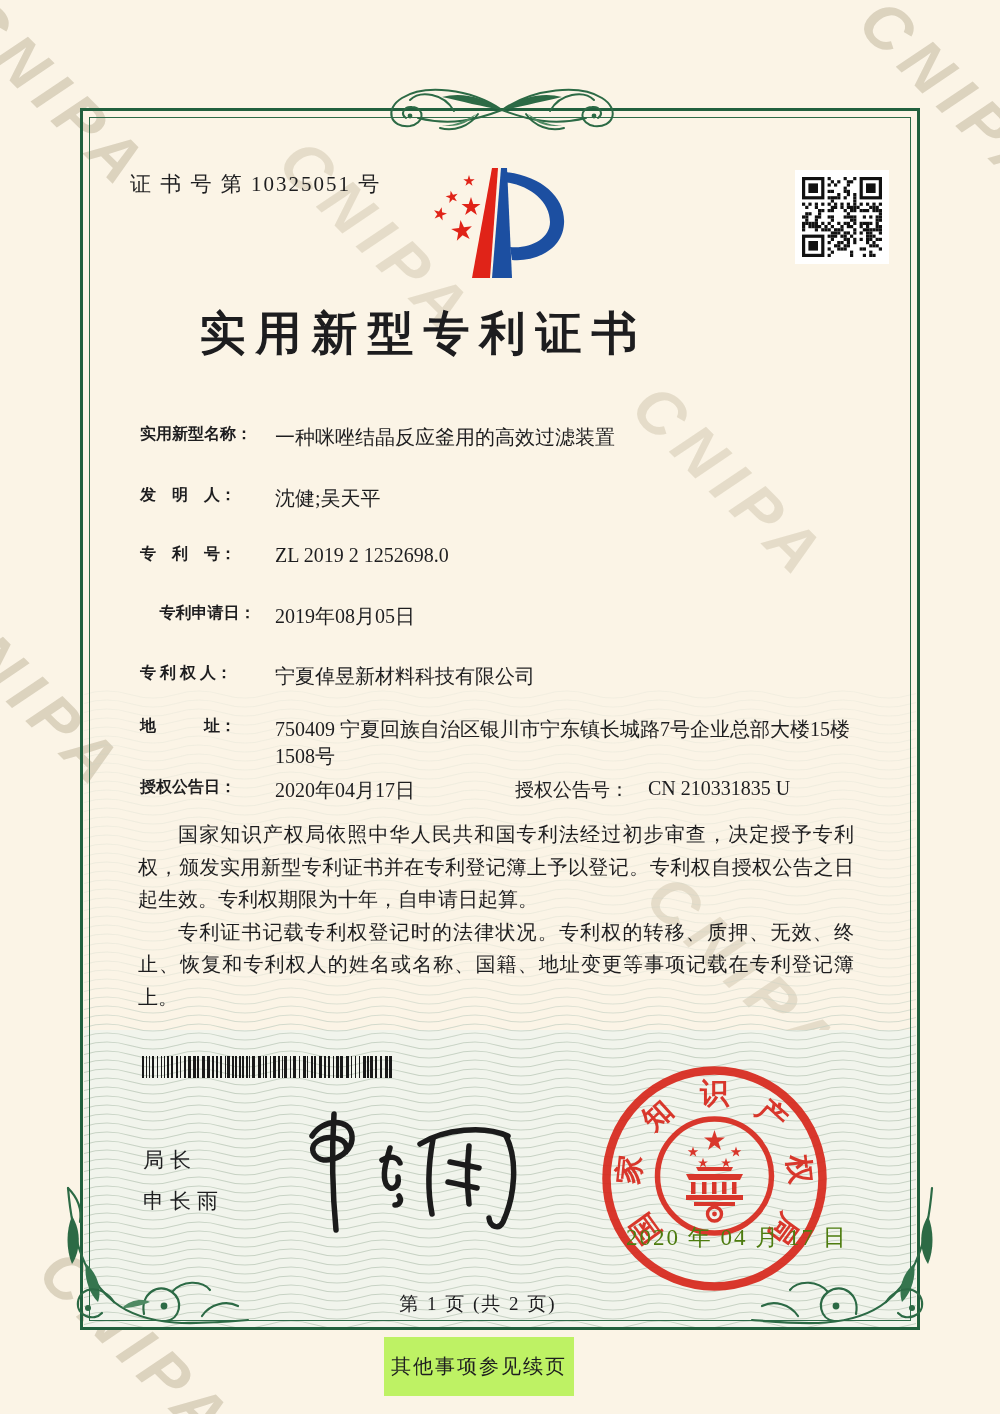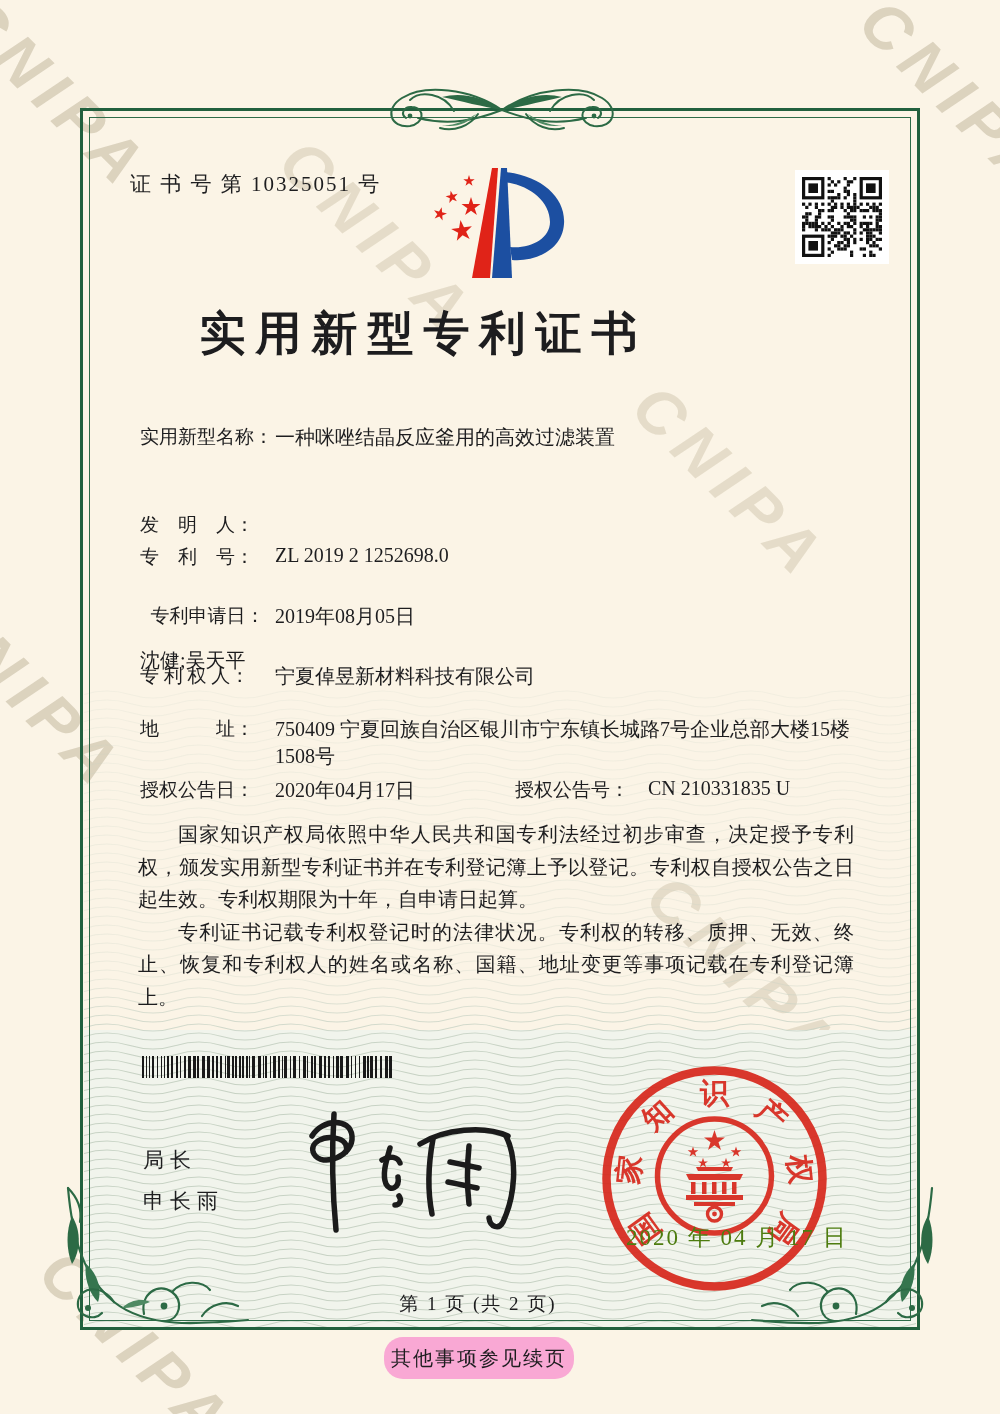--- a/index.html
+++ b/index.html
@@ -19,40 +19,40 @@
                border:3.5px solid #21603e;box-sizing:border-box;}
   .frame-inner{position:absolute;left:89px;top:117px;width:822px;height:1204px;
                border:1.5px solid #2d6b48;box-sizing:border-box;}
   
   .cert-no{left:130px;top:170px;font-size:21px;letter-spacing:2px;}
   .logo{left:428px;top:166px;}
   .qr-box{left:795px;top:170px;width:94px;height:94px;background:#ffffff;padding:7px;box-sizing:border-box;}
   .title{left:0;top:303px;width:847px;text-align:center;font-size:46px;font-weight:700;letter-spacing:10px;}
   
   .row{position:absolute;left:140px;display:flex;font-size:20px;}
-  .row .lbl{width:135px;flex:0 0 135px;white-space:pre;font-size:19px;}
+  .row .lbl{width:135px;flex:0 0 135px;white-space:pre;font-size:16px;font-weight:bold;}
   .row .val{white-space:pre;}
   .row .val.wrap{white-space:normal;width:588px;line-height:27px;}
   .grant .lbl2{width:133px;flex:0 0 133px;font-size:19px;white-space:pre;}
   .grant .val1{width:240px;flex:0 0 240px;white-space:pre;}
   
   .paras{left:138px;top:818px;width:716px;font-size:20px;line-height:32.5px;text-align:justify;}
   .paras p{margin:0;text-indent:2em;}
   
   .barcode{left:142px;top:1056px;}
   .signer-title{left:143px;top:1146px;font-family:"Liberation Sans",sans-serif;font-size:21px;letter-spacing:6px;}
   .signer-name{left:143px;top:1187px;font-family:"Liberation Sans",sans-serif;font-size:21px;letter-spacing:6px;}
   .signature{left:282px;top:1106px;}
   .seal{left:598px;top:1062px;opacity:.92;}
   #seal-org text{fill:#d7281c;font-size:29px;font-weight:700;text-anchor:middle;dominant-baseline:central;
                  font-family:"Liberation Serif",serif;}
   .seal-date{left:626px;top:1222px;font-size:23px;letter-spacing:2px;color:#4d7c0f;}
   .footer-page{left:290px;top:1291px;width:376px;text-align:center;font-size:19px;letter-spacing:2px;}
-  .note-box{left:384px;top:1337px;width:190px;height:42px;background:#f9a8d4;display:flex;
-            align-items:center;justify-content:center;font-size:20px;letter-spacing:2px;border-radius:19px;}
+  .note-box{left:384px;top:1337px;width:190px;height:59px;background:#bef264;display:flex;
+            align-items:center;justify-content:center;font-size:20px;letter-spacing:2px;}
   .orn{position:absolute;}
   .orn.br{transform:scaleX(-1);}
 </style>
 </head>
 <body>
 
 <div class="page">
 
   <div class="wm dark" style="left:-70px;top:55px;">CNIPA</div>
   <div class="wm" style="left:255px;top:200px;">CNIPA</div>
@@ -353,21 +353,21 @@
         <rect x="6.4" y="64" width="9.600000000000001" height="9.600000000000001" fill="#111"></rect>
       </svg>
   </div>
 
   <div class="abs title">实用新型专利证书</div>
 
   <div class="row" style="top:424px;">
     <span class="lbl">实用新型名称：</span>
     <span class="val">一种咪唑结晶反应釜用的高效过滤装置</span>
   </div>
-  <div class="row" style="top:512px;flex-direction:column;">
+  <div class="row" style="top:485px;">
     <span class="lbl">发　明　人：</span>
     <span class="val">沈健;吴天平</span>
   </div>
   <div class="row" style="top:544px;">
     <span class="lbl">专　利　号：</span>
     <span class="val">ZL 2019 2 1252698.0</span>
   </div>
   <div class="row" style="top:603px;text-align:center;">
     <span class="lbl">专利申请日：</span>
     <span class="val">2019年08月05日</span>

